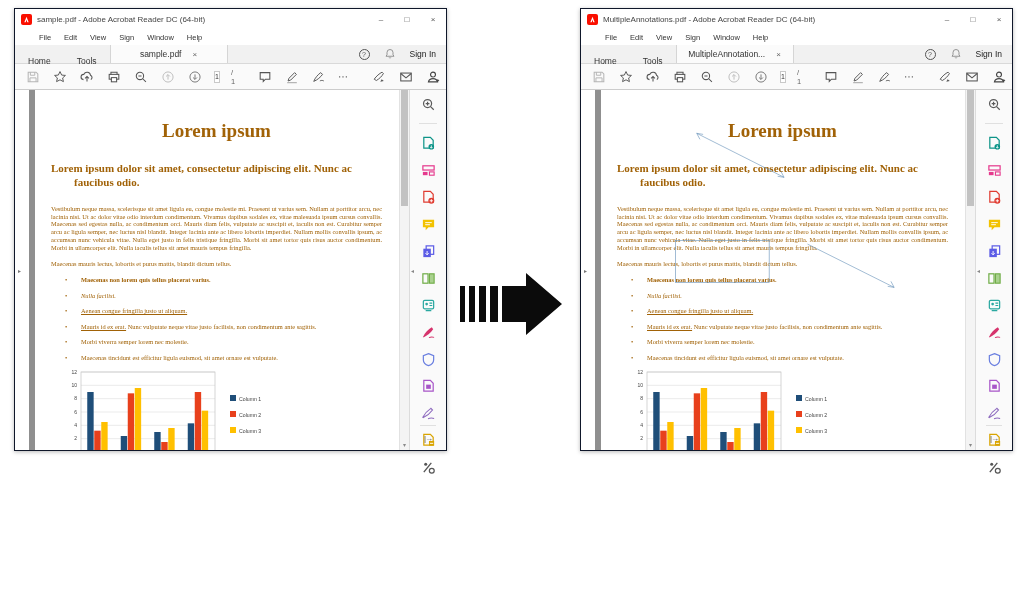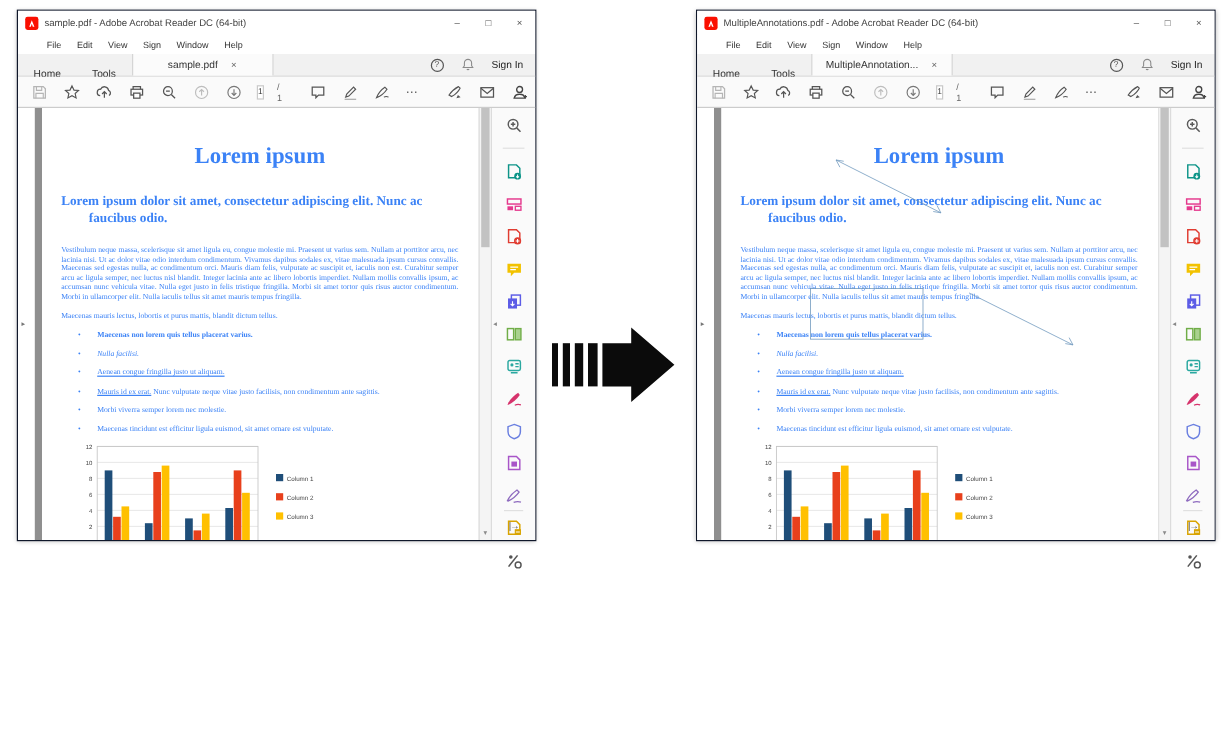--- a/index.html
+++ b/index.html
@@ -61,21 +61,21 @@
   .panel { width:37px; background:#fafafa; border-left:1px solid #dcdcdc; position:relative; flex:none;
            display:flex; flex-direction:column; align-items:center; padding-top:6px; gap:11px; }
   .panel .tri { position:absolute; top:50%; left:1px; transform:translateY(-50%); font-size:6px; color:#888; }
   .pti { width:16px; height:16px; display:flex; align-items:center; justify-content:center; flex:none; }
   .p-sep { width:18px; height:1px; background:#e0e0e0; flex:none; }
   .panel-expand { position:absolute; bottom:7px; left:0; width:100%; text-align:center;
                   font-size:8px; color:#555; letter-spacing:-1px; }
   .panel-expand-sep { position:absolute; bottom:24px; left:10px; width:16px; height:1px; background:#e0e0e0; }
 
   
-  .doc { font-family:"Liberation Serif", serif; color:#3b82f6; padding:30px 17px 0 16px; }
+  .doc { font-family:"Liberation Serif", serif; color:#a16207; padding:30px 17px 0 16px; }
   .doc-title { font-size:19px; font-weight:bold; text-align:center; margin-bottom:19px; }
   .doc-heading { font-size:11px; font-weight:bold; line-height:1.3; padding-left:23px; text-indent:-23px;
                  margin-bottom:15px; }
   .doc p { font-size:6.4px; line-height:1.24; text-align:justify; margin-bottom:8px; }
   .doc-list { list-style:none; margin:2px 0 4px 14px; }
   .doc-list li { font-size:6.4px; margin-bottom:8.5px; padding-left:16px; position:relative; }
   .doc-list li::before { content:"•"; position:absolute; left:0; top:0; font-size:6.4px; }
   .b-bold { font-weight:bold; }
   .b-italic { font-style:italic; }
   .b-under { text-decoration:underline; }

